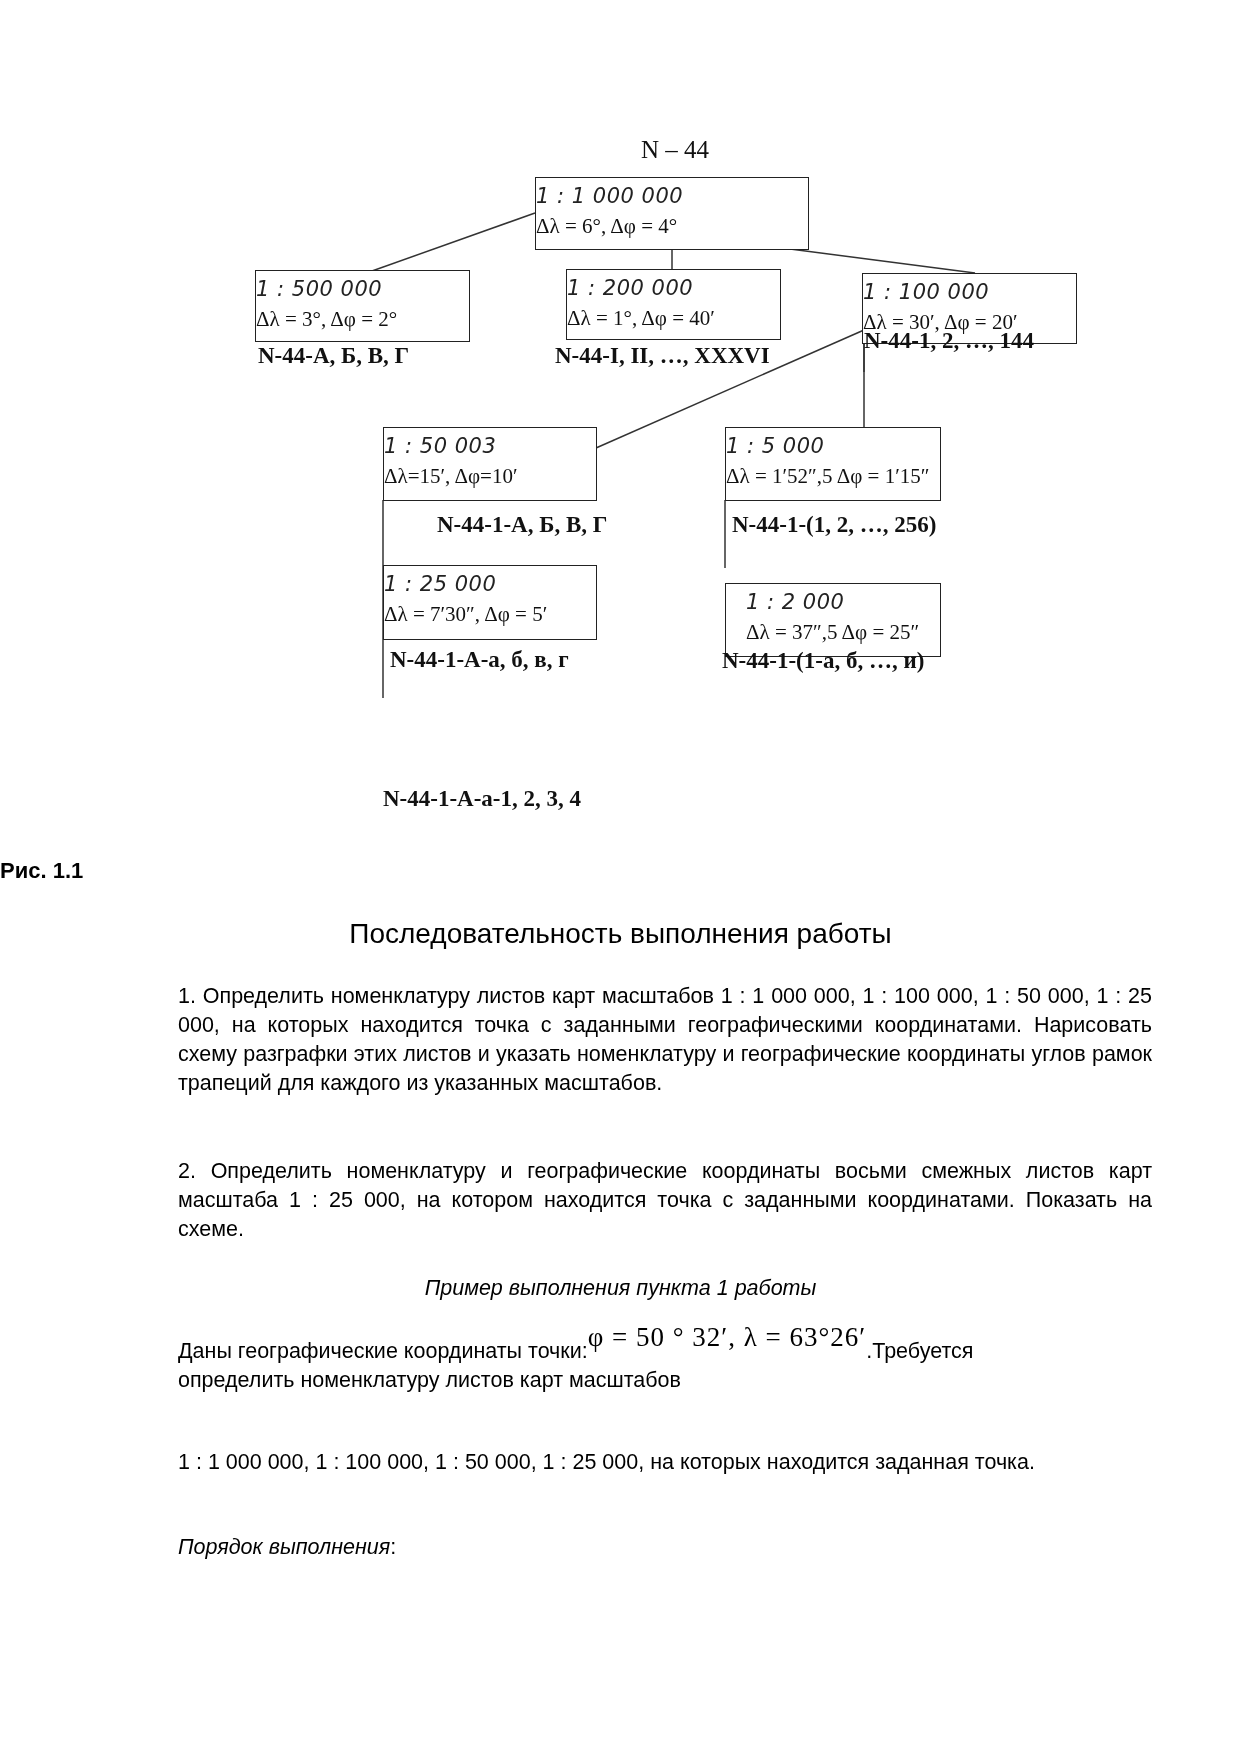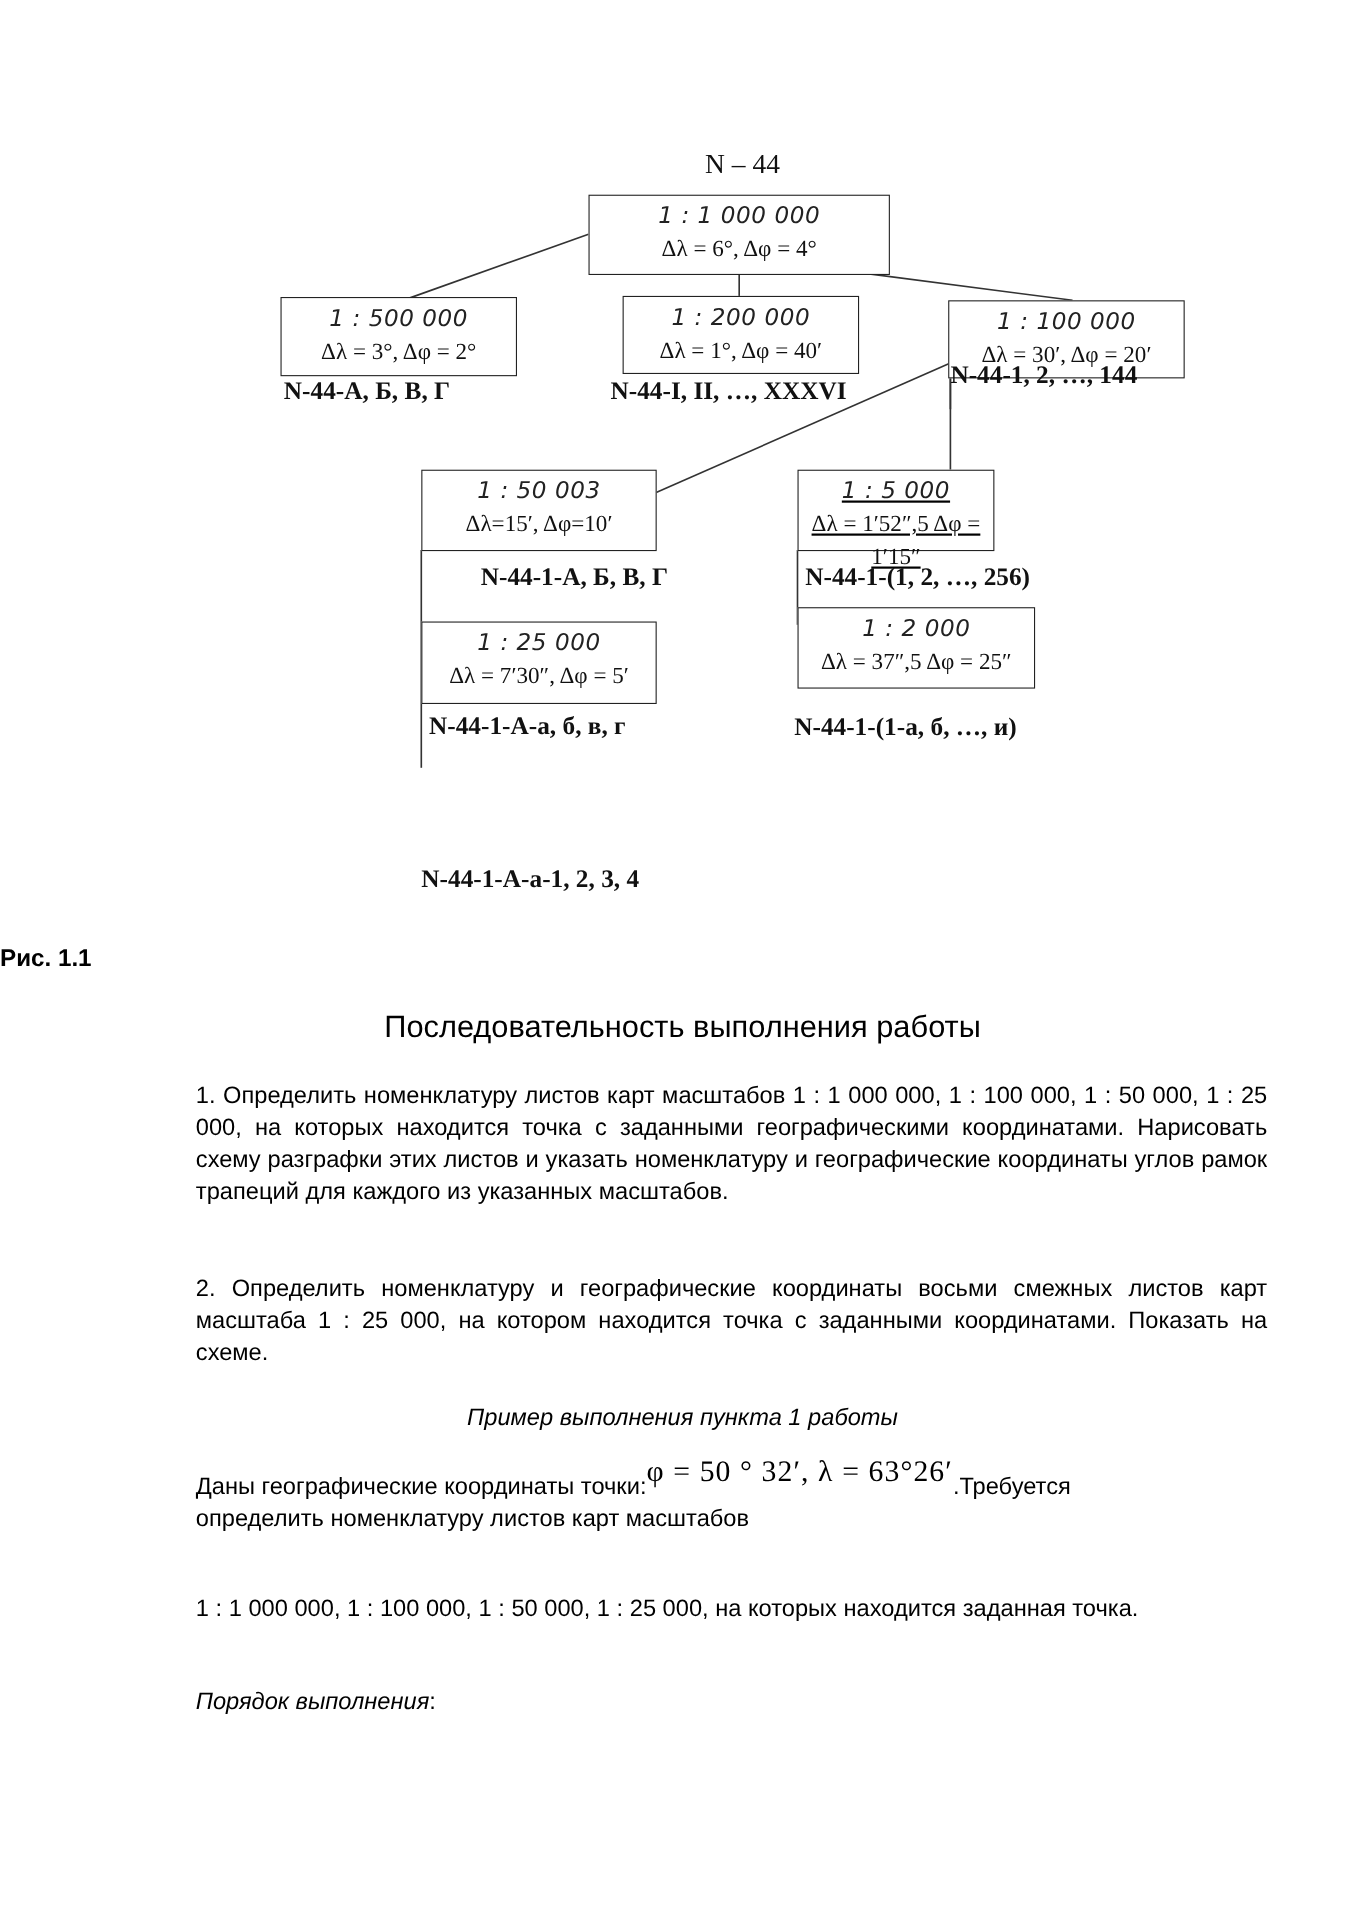--- a/index.html
+++ b/index.html
@@ -1,19 +1,19 @@
 <!DOCTYPE html>
 <html><head>
 <meta charset="utf-8">
 <style>
   html, body { margin: 0; padding: 0; background: #ffffff; }
   body { width: 1241px; height: 1755px; position: relative; overflow: hidden; color: #000; }
   #diagram { position: absolute; left: 0; top: 0; width: 1241px; height: 830px; }
   .box { position: absolute; border: 1.5px solid #222; background: #fff; box-sizing: border-box;
-         text-align: center; font-family: "Liberation Serif", serif; }
+         text-align: left; font-family: "Liberation Serif", serif; }
   .box .scale { font-family: "DejaVu Sans", sans-serif; font-style: italic; font-weight: 200; font-size: 21px;
                 line-height: 30px; margin-top: 3px; color: #222; letter-spacing: 0.5px; }
   .box .delta { font-size: 21px; line-height: 30px; color: #111; }
   .nom { position: absolute; font-family: "Liberation Serif", serif; font-size: 23px; color: #111;
          white-space: nowrap; font-weight: bold; }
   .topnode { position: absolute; font-family: "Liberation Serif", serif; font-size: 25px; color: #111; }
   svg.lines { position: absolute; left: 0; top: 0; }
   .caption { position: absolute; left: 0; width: 1241px; top: 858px; 
              font-family: "Liberation Sans", sans-serif; font-weight: bold; font-size: 22px; }
   .heading { position: absolute; left: 0; width: 1241px; top: 918px; text-align: center;
@@ -76,27 +76,27 @@
   <div class="nom" style="left:404px;top:512px;margin-left:33px;">N-44-1-А, Б, В, Г</div>
 
   <div class="box" style="left:383px;top:565px;width:214px;height:75px;">
     <div class="scale">1 : 25 000</div>
     <div class="delta">Δλ = 7′30″,  Δφ = 5′</div>
   </div>
   <div class="nom" style="left:390px;top:647px;">N-44-1-А-а, б, в, г</div>
 
   <div class="nom" style="left:383px;top:786px;">N-44-1-А-а-1, 2, 3, 4</div>
 
-  <div class="box" style="left:725px;top:427px;width:179px;height:74px;text-decoration:underline;">
+  <div class="box" style="left:725px;top:427px;width:216px;height:74px;">
     <div class="scale">1 : 5 000</div>
     <div class="delta">Δλ = 1′52″,5  Δφ = 1′15″</div>
   </div>
   <div class="nom" style="left:732px;top:512px;">N-44-1-(1, 2, …, 256)</div>
 
-  <div class="box" style="left:725px;top:552px;width:216px;height:74px;">
+  <div class="box" style="left:725px;top:583px;width:216px;height:74px;padding-left:20px;">
     <div class="scale">1 : 2 000</div>
     <div class="delta">Δλ = 37″,5  Δφ = 25″</div>
   </div>
   <div class="nom" style="left:722px;top:648px;">N-44-1-(1-а, б, …, и)</div>
 </div>
 
 <div class="caption">Рис. 1.1</div>
 
 <div class="heading">Последовательность выполнения работы</div>
 

